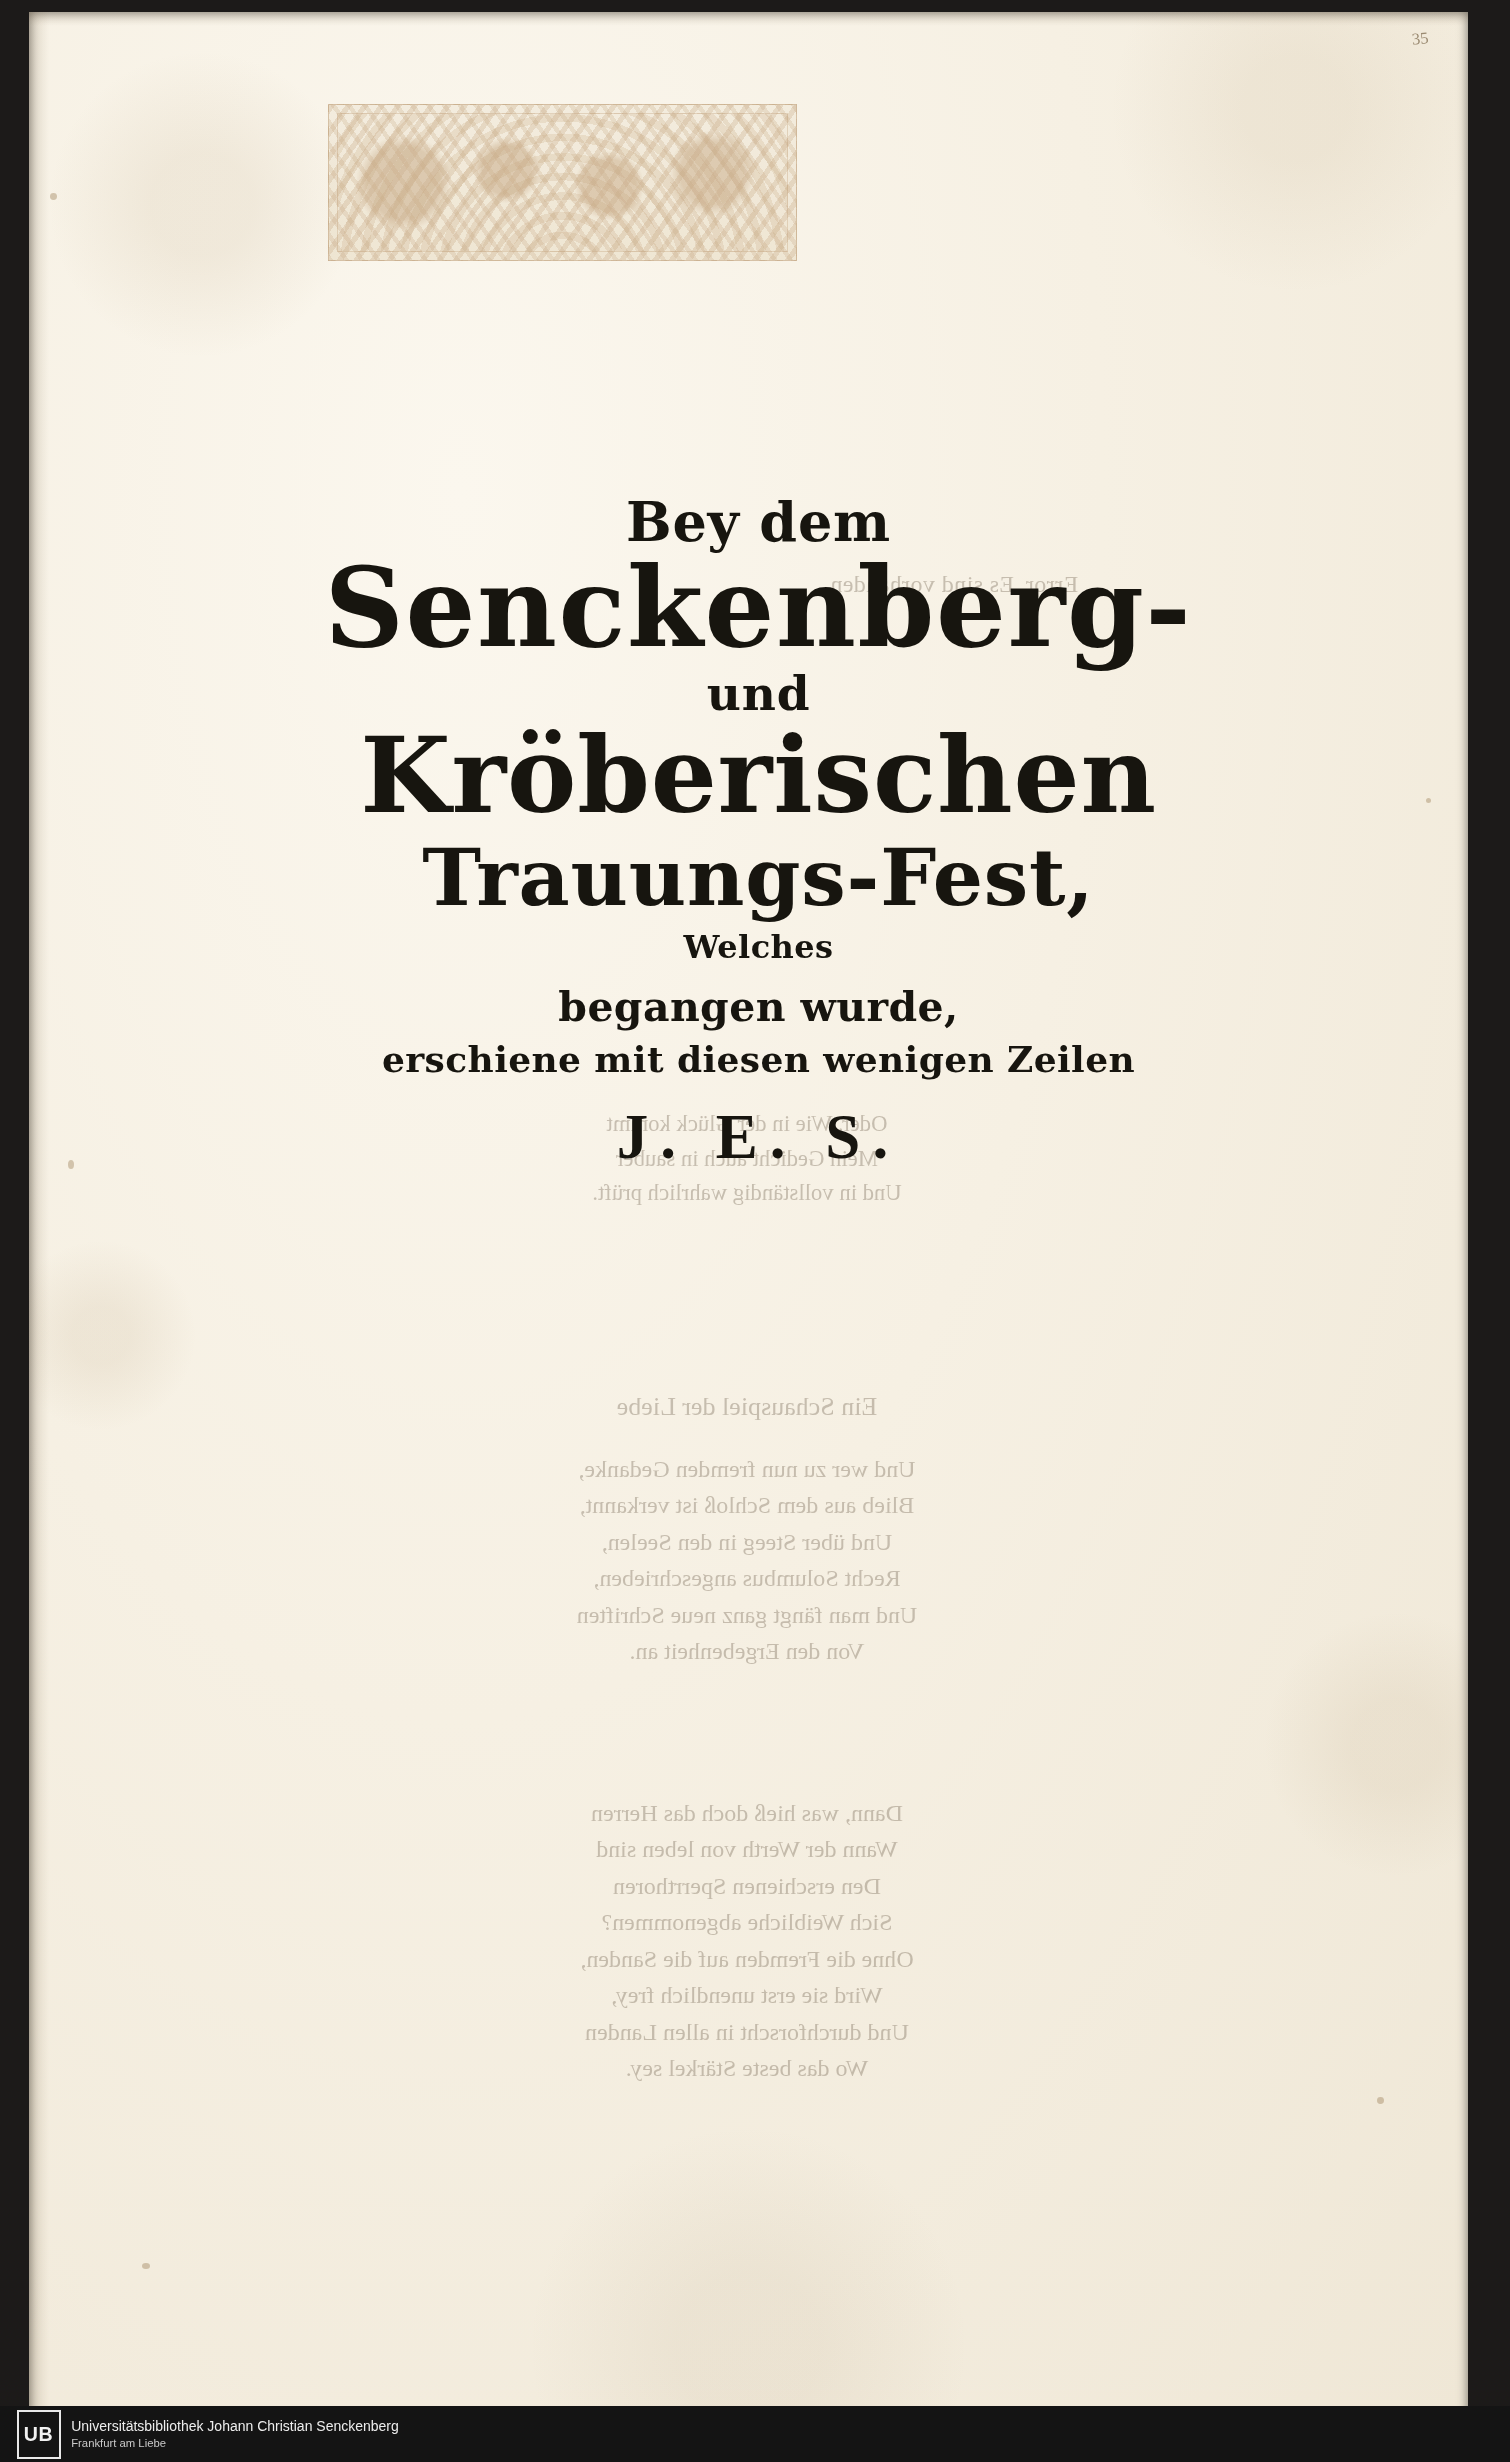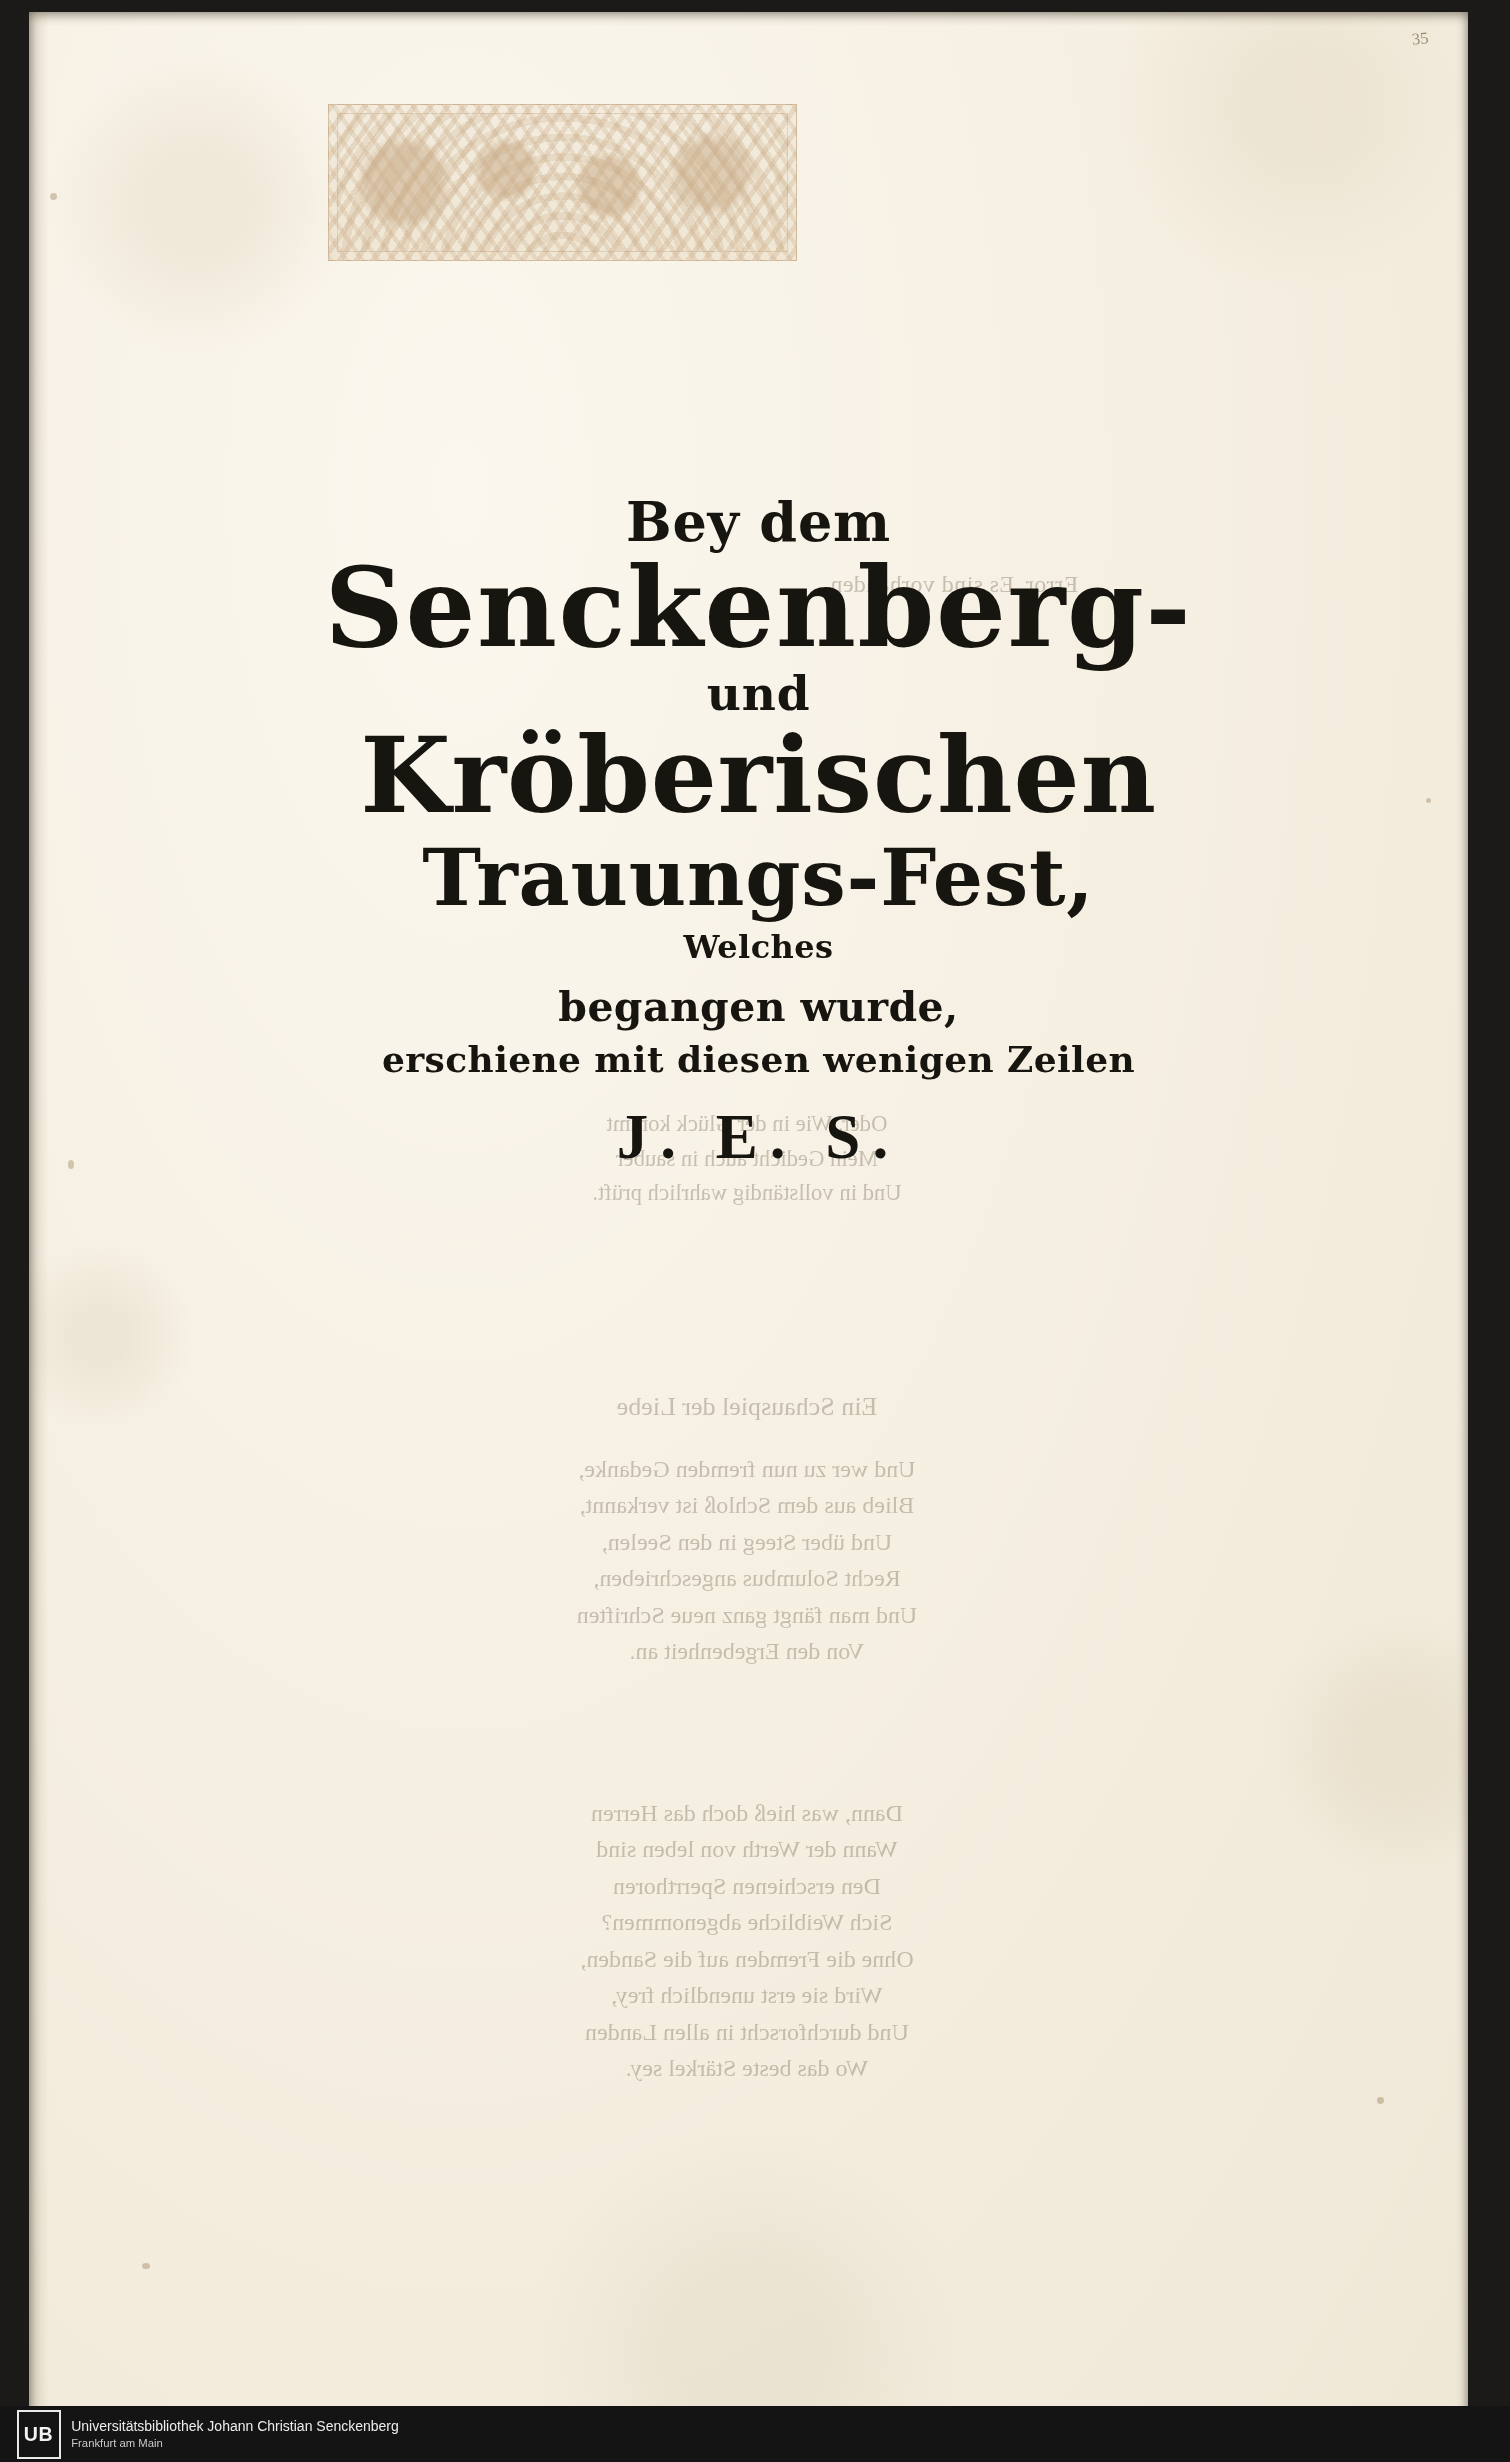--- a/index.html
+++ b/index.html
@@ -291,16 +291,16 @@
     <div class="fraktur" id="line-begangen">begangen wurde,</div>
     <div class="fraktur" id="line-erschiene">erschiene mit diesen wenigen Zeilen</div>
     <div id="line-jes">J. E. S.</div>
   </div>
 </div>
 
 <div id="library-footer">
   <div id="ub-logo">UB</div>
   <div id="library-name-wrap">
     <span>Universitätsbibliothek Johann Christian Senckenberg</span>
-    <span id="library-city">Frankfurt am Main</span>
+    <span id="library-city">Frankfurt am Liebe</span>
   </div>
 </div>
 
 
 </body></html>

